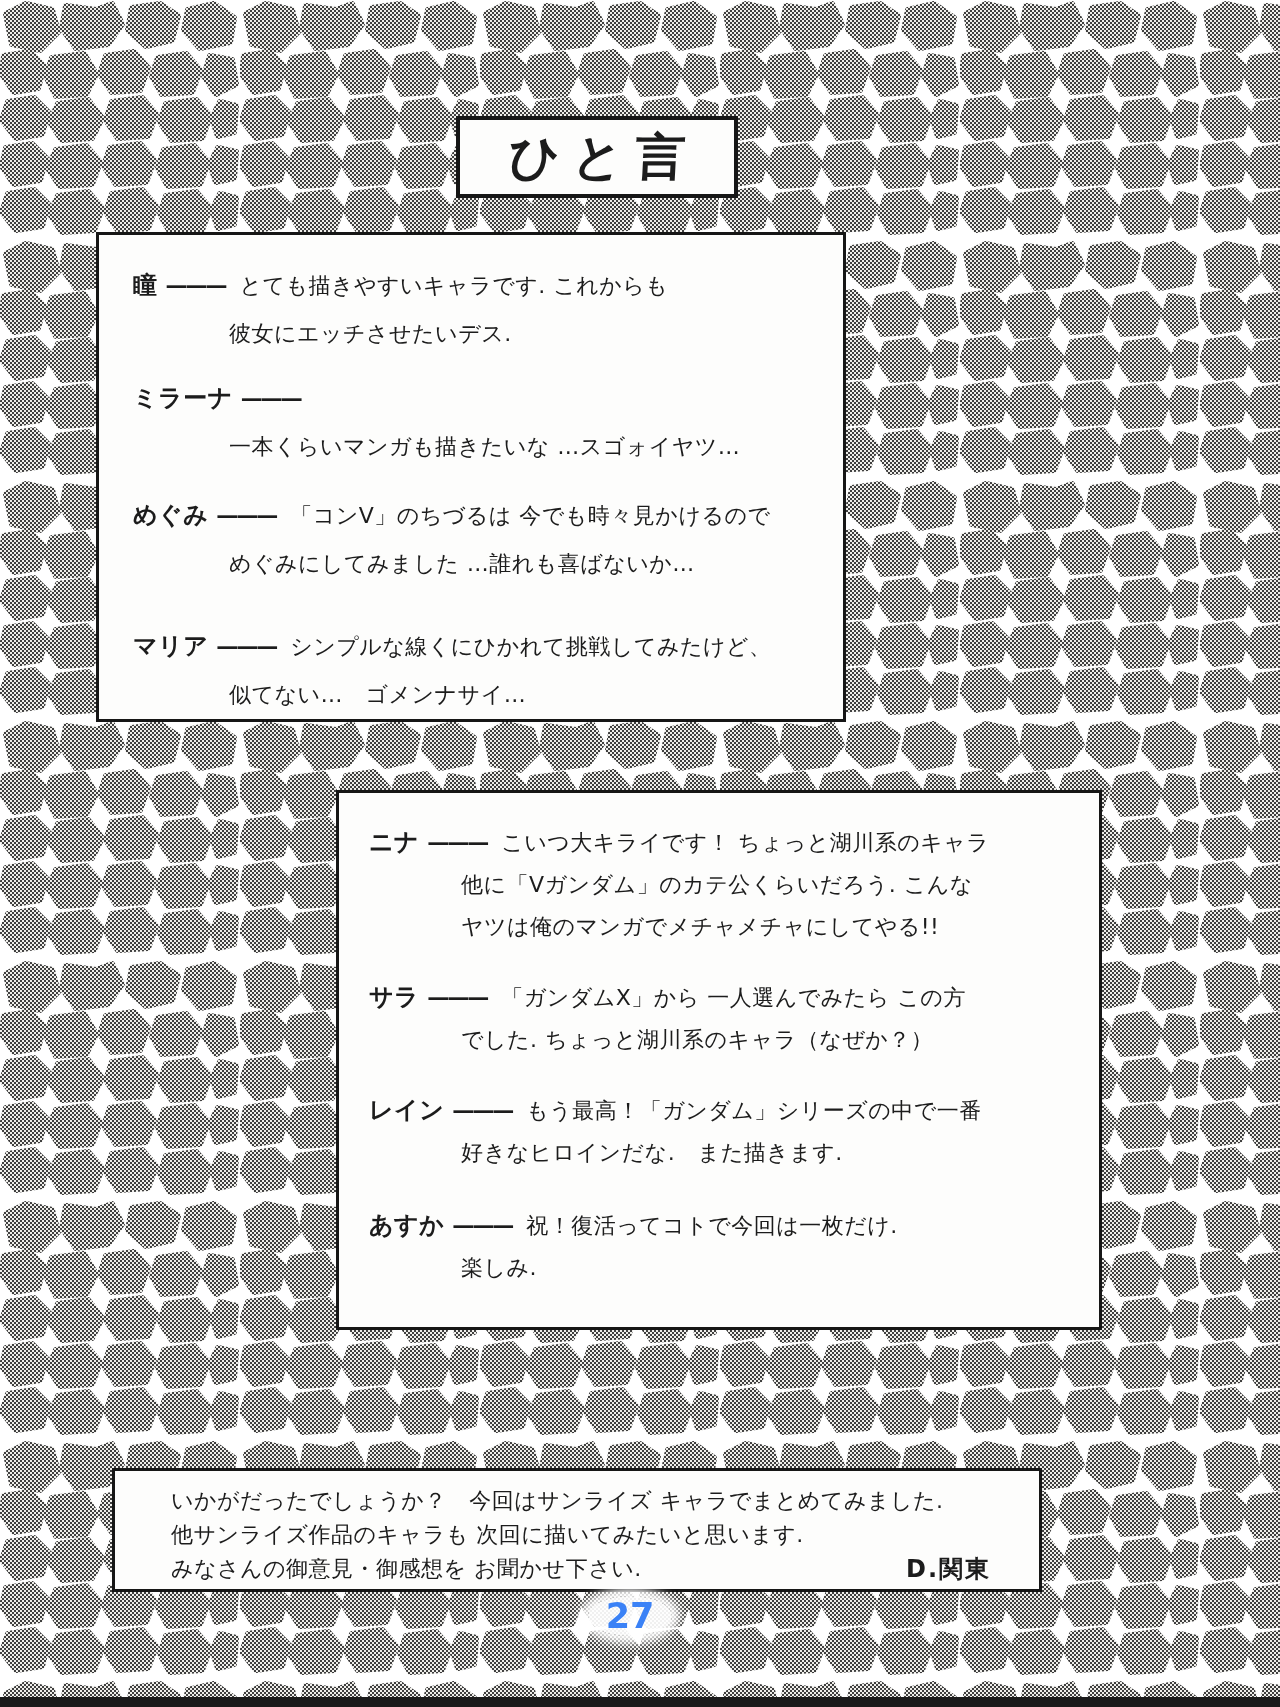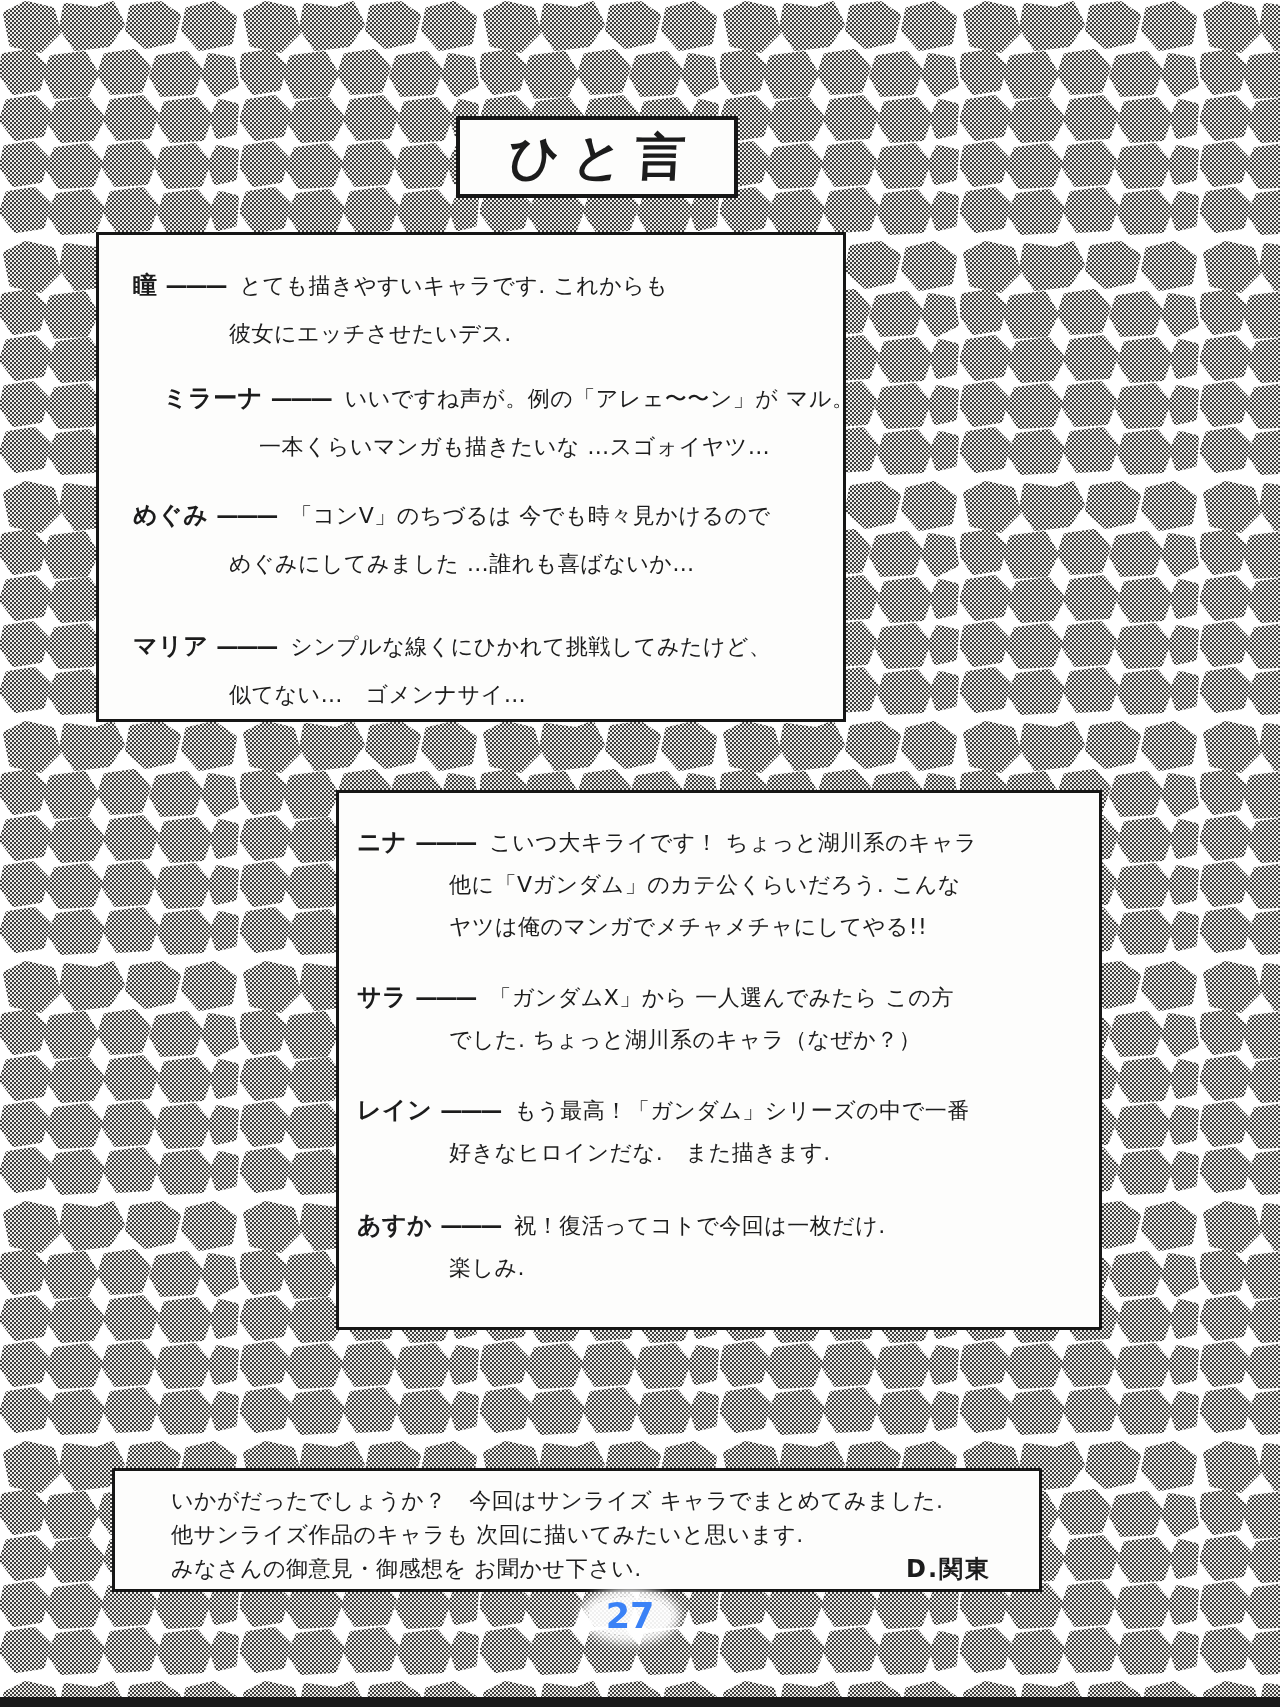--- a/index.html
+++ b/index.html
@@ -18,31 +18,31 @@
   .title-box{
     left:456px;top:116px;width:282px;height:82px;border-width:4px;
     display:flex;align-items:center;justify-content:center;
   }
   .title-box .ttl{
     font-size:50px;font-weight:bold;letter-spacing:12px;padding-left:12px;
     transform:skewX(-3deg);
   }
   
   .box1{left:96px;top:232px;width:750px;height:490px;padding:26px 24px 0 34px;}
-  .box2{left:336px;top:790px;width:766px;height:540px;padding:28px 22px 0 18px;}
+  .box2{left:336px;top:790px;width:766px;height:540px;padding:28px 22px 0 30px;}
   .entry{white-space:nowrap;}
   .line{line-height:48px;font-size:22px;letter-spacing:0.5px;}
   .box2 .line{line-height:42px;}
   .l1{display:flex;align-items:baseline;}
   .cname{font-size:24px;font-weight:600;}
   .dash{font-weight:bold;letter-spacing:-2px;margin:0 14px 0 8px;}
   .cont{padding-left:96px;}
   .box2 .cont{padding-left:92px;}
   .box1 .entry:nth-child(1){margin-bottom:16px;}
-  .box1 .entry:nth-child(2){margin-bottom:20px;margin-left:30px;}
+  .box1 .entry:nth-child(2){margin-bottom:20px;}
   .box1 .entry:nth-child(3){margin-bottom:34px;}
   .box2 .entry:nth-child(1){margin-bottom:28px;}
   .box2 .entry:nth-child(2){margin-bottom:28px;}
   .box2 .entry:nth-child(3){margin-bottom:30px;}
   
   .footer-box{left:112px;top:1468px;width:930px;height:124px;padding:13px 48px 0 56px;}
   .footer-box .fline{font-size:22px;line-height:34px;white-space:nowrap;letter-spacing:0.5px;}
   .fline-last{display:flex;justify-content:space-between;}
   .sig{font-size:24px;font-weight:600;letter-spacing:2px;}
   
@@ -109,21 +109,20 @@
       <span class="dash">———</span>
       <span class="ltext">とても描きやすいキャラです. これからも</span>
     </div>
     <div class="line cont">彼女にエッチさせたいデス.</div>
   </div>
 
   <div class="entry">
     <div class="line l1">
       <span class="cname">ミラーナ</span>
       <span class="dash">———</span>
-      <span class="ltext">いいですね声が。例の「アレェ〜〜ン」が マル。</span>
     </div>
     <div class="line cont">一本くらいマンガも描きたいな …スゴォイヤツ…</div>
   </div>
 
   <div class="entry">
     <div class="line l1">
       <span class="cname">めぐみ</span>
       <span class="dash">———</span>
       <span class="ltext">「コンV」のちづるは 今でも時々見かけるので</span>
     </div>

